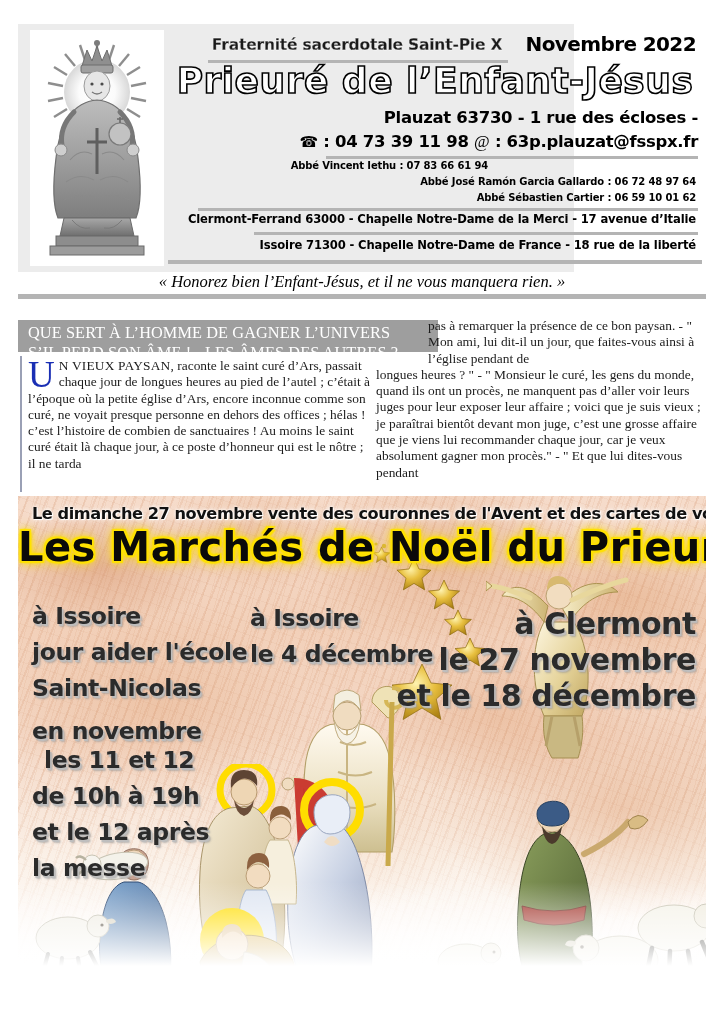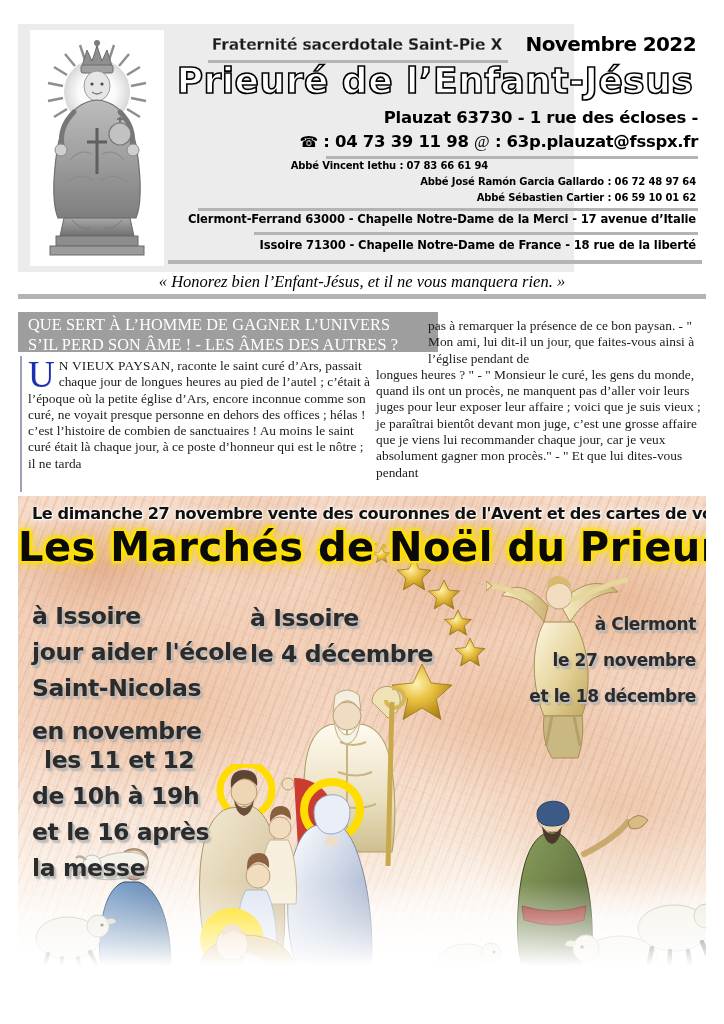--- a/index.html
+++ b/index.html
@@ -95,21 +95,21 @@
   .quote{
     position:absolute;left:18px;top:272px;width:688px;
     text-align:center;
     font-family:"Liberation Serif",serif;
     font-style:italic;font-size:16.5px;
   }
   .rule-quote{position:absolute;left:18px;top:294px;width:688px;height:5px;background:#b4b4b4;}
 
   
   .art-head{
-    position:absolute;left:18px;top:312px;width:420px;height:40px;
+    position:absolute;left:18px;top:320px;width:420px;height:32px;
     background:#9e9e9e;color:#ffffff;
     font-family:"Liberation Serif",serif;
     font-size:16.3px;line-height:20px;letter-spacing:0.1px;
     padding:3px 0 0 10px;box-sizing:border-box;
   }
   .col-rule{position:absolute;left:20px;top:356px;width:2px;height:136px;background:#9aa0b5;}
 
   .col{
     position:absolute;
     font-family:"Liberation Serif",serif;
@@ -175,21 +175,21 @@
   }
 
   .blk{
     position:absolute;
     font-family:"DejaVu Sans",sans-serif;font-weight:bold;
     color:#2b2b2b;letter-spacing:-0.4px;white-space:nowrap;
     text-shadow:1.5px 1.5px 0 rgba(190,190,190,.95),2.5px 2.5px 2px rgba(150,150,150,.65);
   }
   .colA{left:14px;font-size:23.5px;line-height:32.5px;}
   .colB{left:232px;font-size:23.5px;line-height:32.5px;}
-  .colC{right:10px;text-align:center;font-size:17px;line-height:32.5px;}
+  .colC{right:10px;text-align:center;font-size:30px;line-height:32.5px;}
 
   .art{position:absolute;pointer-events:none;}
 </style>
 </head>
 <body>
 
 <div class="page">
 
   <div class="header">
 
@@ -509,21 +509,21 @@
 
     <div class="pl1">Le dimanche 27 novembre vente des couronnes de l'Avent et des cartes de voeux</div>
     <div class="pl-title">Les Marchés de Noël du Prieuré</div>
 
     <div class="blk colA" style="top:104px;">à Issoire</div>
     <div class="blk colA" style="top:140px;">jour aider l'école</div>
     <div class="blk colA" style="top:176px;">Saint-Nicolas</div>
     <div class="blk colA" style="top:219px;">en novembre</div>
     <div class="blk colA" style="top:248px;margin-left:12px;">les 11 et 12</div>
     <div class="blk colA" style="top:284px;">de 10h à 19h</div>
-    <div class="blk colA" style="top:320px;">et le 16 après</div>
+    <div class="blk colA" style="top:320px;">et le 12 après</div>
     <div class="blk colA" style="top:356px;">la messe</div>
 
     <div class="blk colB" style="top:106px;">à Issoire</div>
     <div class="blk colB" style="top:142px;">le 4 décembre</div>
 
     <div class="blk colC" style="top:112px;">à Clermont</div>
     <div class="blk colC" style="top:148px;">le 27 novembre</div>
     <div class="blk colC" style="top:184px;">et le 18 décembre</div>
 
   </div>

